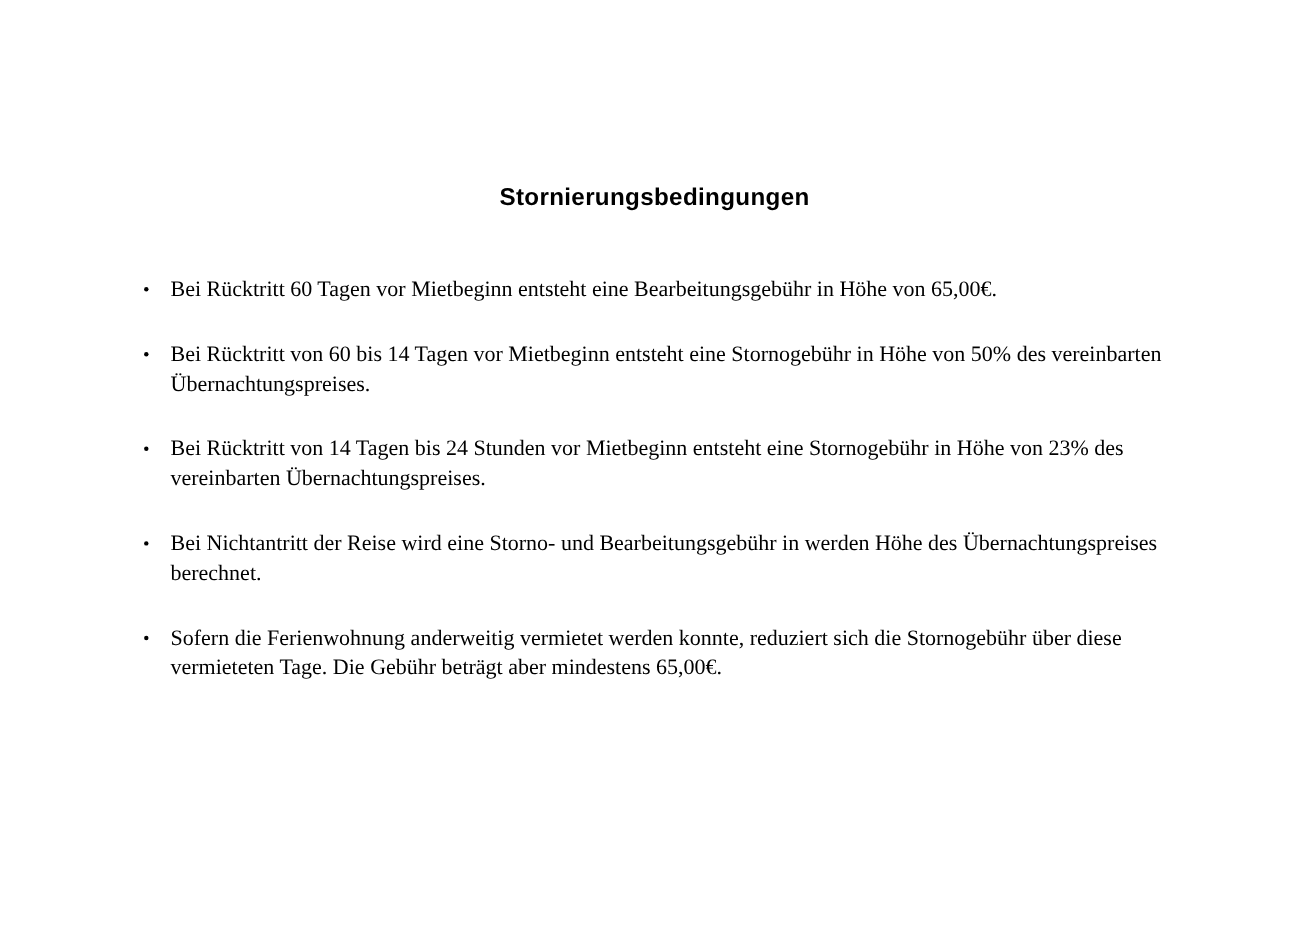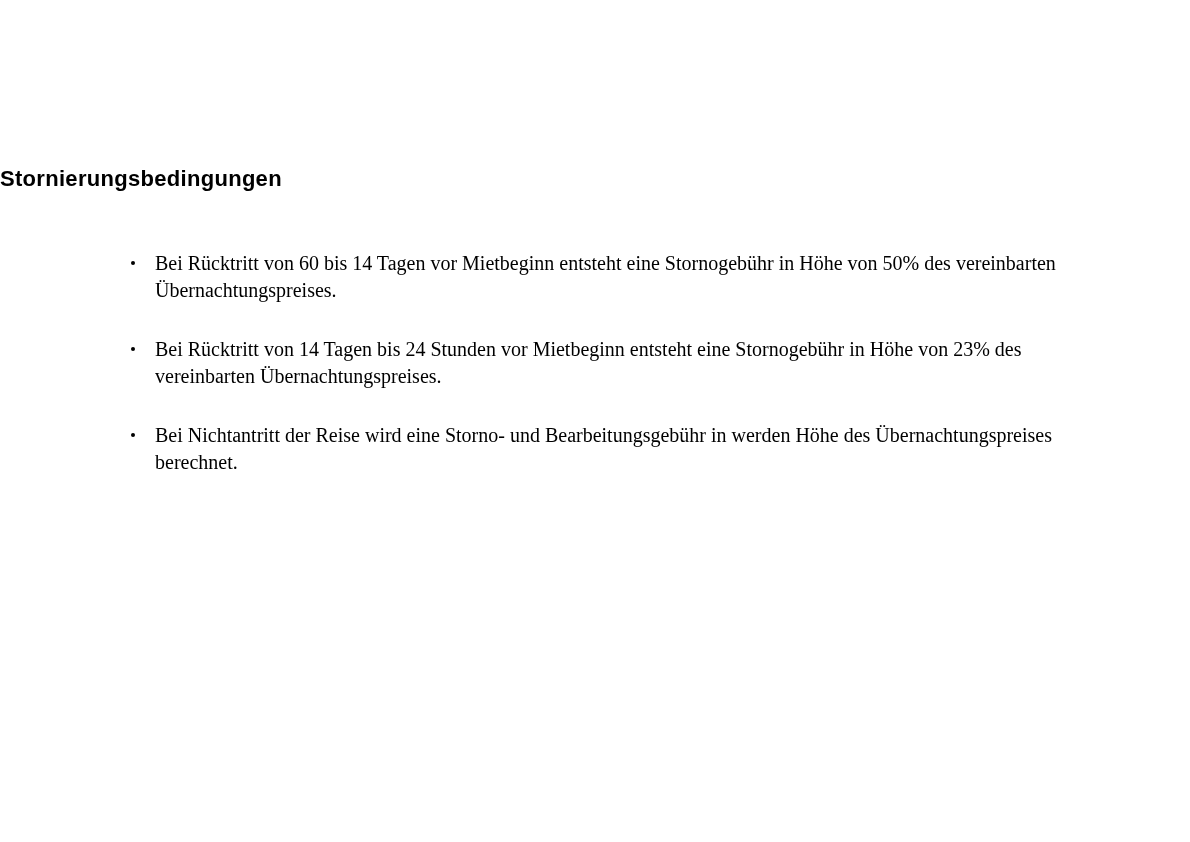--- a/index.html
+++ b/index.html
@@ -12,21 +12,21 @@
     width: 1190px;
     height: 842px;
     background: #ffffff;
     color: #000000;
     overflow: hidden;
     box-sizing: border-box;
   }
   .doc-title {
     margin: 0;
     padding-top: 166px;
-    text-align: left;
+    text-align: center;
     font-family: "Liberation Sans", "DejaVu Sans", sans-serif;
     font-weight: 700;
     font-size: 22px;
     line-height: 26px;
     letter-spacing: 0.3px;
     color: #000000;
   }
   .bullet-list {
     margin: 58px 0 0 0;
     padding: 0 0 0 155px;
@@ -52,17 +52,19 @@
     background: #000000;
   }
 </style>
 </head>
 <body>
 
 <div class="page">
   <h1 class="doc-title">Stornierungsbedingungen</h1>
 
   <ul class="bullet-list">
+    <li>Bei Rücktritt 60 Tagen vor Mietbeginn entsteht eine Bearbeitungsgebühr in Höhe von 65,00€.</li>
     <li>Bei Rücktritt von 60 bis 14 Tagen vor Mietbeginn entsteht eine Stornogebühr in Höhe von 50% des vereinbarten Übernachtungspreises.</li>
     <li>Bei Rücktritt von 14 Tagen bis 24 Stunden vor Mietbeginn entsteht eine Stornogebühr in Höhe von 23% des vereinbarten Übernachtungspreises.</li>
     <li>Bei Nichtantritt der Reise wird eine Storno- und Bearbeitungsgebühr in werden Höhe des Übernachtungspreises berechnet.</li>
+    <li>Sofern die Ferienwohnung anderweitig vermietet werden konnte, reduziert sich die Stornogebühr über diese vermieteten Tage. Die Gebühr beträgt aber mindestens 65,00€.</li>
   </ul>
 </div>
 
 </body></html>

